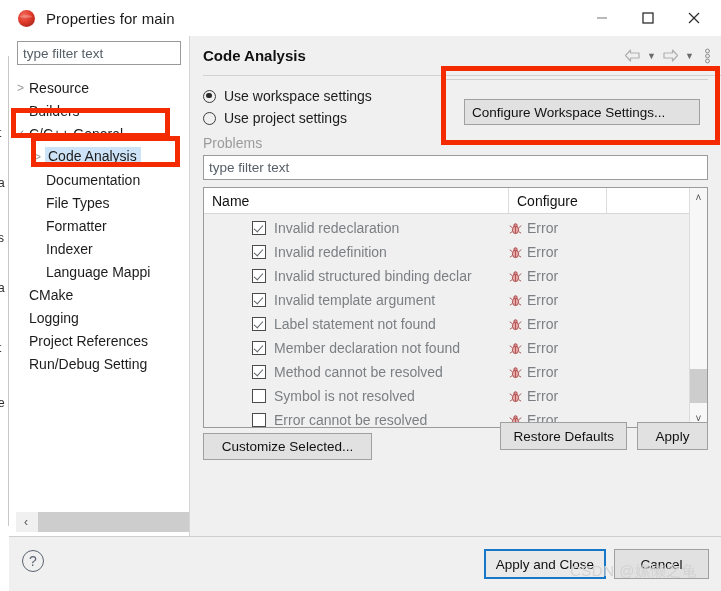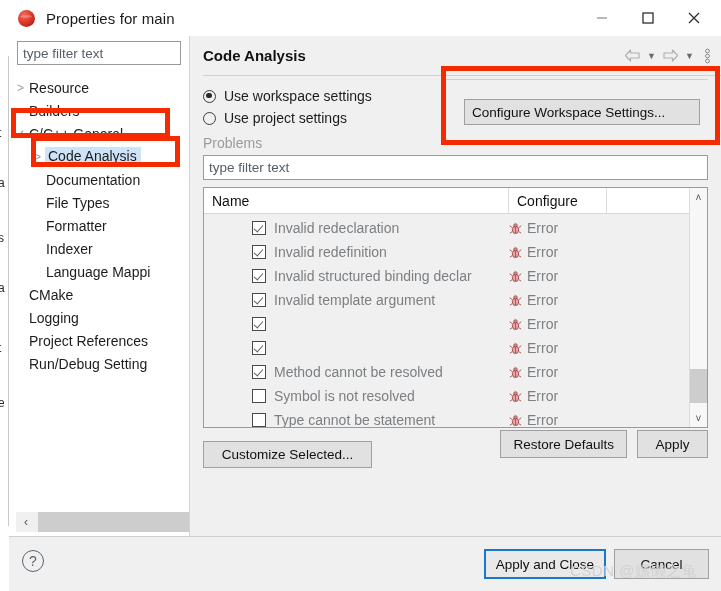--- a/index.html
+++ b/index.html
@@ -340,21 +340,21 @@
   .vs-track { flex: 1; background: #f7f7f7; position: relative; }
   .vs-thumb {
     position: absolute;
     left: 0; right: 0;
     bottom: 6px;
     height: 34px;
     background: #cdcdcd;
   }
 
   .customize-btn {
-    margin-top: 13px;
+    margin-top: 5px;
     height: 27px;
     width: 169px;
     border: 1px solid #a0a0a0;
     background: #e1e1e1;
     font-size: 13.5px; color: #111;
     font-family: "Liberation Sans", sans-serif;
     display: flex; align-items: center; justify-content: center;
   }
 
   .rd-row {
@@ -668,38 +668,40 @@
                     <line x1="3.3" y1="10.5" x2="0.9" y2="12" stroke="#a03c3c" stroke-width="0.9"></line>
                     <line x1="10.7" y1="10.5" x2="13.1" y2="12" stroke="#a03c3c" stroke-width="0.9"></line>
                   </svg>
                   <span>Error</span>
                 </div>
               </div>
 
               <div class="trow">
                 <div class="cell-name">
                   <span class="ckbox on"></span>
+                  <span>Label statement not found</span>
                 </div>
                 <div class="cell-sev">
                   <svg class="bug" viewBox="0 0 14 14">
                     <ellipse cx="7" cy="8.4" rx="3.4" ry="4.1" fill="#e8a7a7" stroke="#a03c3c" stroke-width="0.9"></ellipse>
                     <line x1="7" y1="4.6" x2="7" y2="12.4" stroke="#a03c3c" stroke-width="0.8"></line>
                     <circle cx="7" cy="3.6" r="1.8" fill="#d38a8a" stroke="#a03c3c" stroke-width="0.8"></circle>
                     <line x1="3.3" y1="6" x2="0.8" y2="4" stroke="#a03c3c" stroke-width="0.9"></line>
                     <line x1="10.7" y1="6" x2="13.2" y2="4" stroke="#a03c3c" stroke-width="0.9"></line>
                     <line x1="3.3" y1="10.5" x2="0.9" y2="12" stroke="#a03c3c" stroke-width="0.9"></line>
                     <line x1="10.7" y1="10.5" x2="13.1" y2="12" stroke="#a03c3c" stroke-width="0.9"></line>
                   </svg>
                   <span>Error</span>
                 </div>
               </div>
 
               <div class="trow">
                 <div class="cell-name">
                   <span class="ckbox on"></span>
+                  <span>Member declaration not found</span>
                 </div>
                 <div class="cell-sev">
                   <svg class="bug" viewBox="0 0 14 14">
                     <ellipse cx="7" cy="8.4" rx="3.4" ry="4.1" fill="#e8a7a7" stroke="#a03c3c" stroke-width="0.9"></ellipse>
                     <line x1="7" y1="4.6" x2="7" y2="12.4" stroke="#a03c3c" stroke-width="0.8"></line>
                     <circle cx="7" cy="3.6" r="1.8" fill="#d38a8a" stroke="#a03c3c" stroke-width="0.8"></circle>
                     <line x1="3.3" y1="6" x2="0.8" y2="4" stroke="#a03c3c" stroke-width="0.9"></line>
                     <line x1="10.7" y1="6" x2="13.2" y2="4" stroke="#a03c3c" stroke-width="0.9"></line>
                     <line x1="3.3" y1="10.5" x2="0.9" y2="12" stroke="#a03c3c" stroke-width="0.9"></line>
                     <line x1="10.7" y1="10.5" x2="13.1" y2="12" stroke="#a03c3c" stroke-width="0.9"></line>
@@ -742,21 +744,21 @@
                     <line x1="3.3" y1="10.5" x2="0.9" y2="12" stroke="#a03c3c" stroke-width="0.9"></line>
                     <line x1="10.7" y1="10.5" x2="13.1" y2="12" stroke="#a03c3c" stroke-width="0.9"></line>
                   </svg>
                   <span>Error</span>
                 </div>
               </div>
 
               <div class="trow">
                 <div class="cell-name">
                   <span class="ckbox"></span>
-                  <span>Type cannot be statement</span>
+                  <span>Error cannot be resolved</span>
                 </div>
                 <div class="cell-sev">
                   <svg class="bug" viewBox="0 0 14 14">
                     <ellipse cx="7" cy="8.4" rx="3.4" ry="4.1" fill="#e8a7a7" stroke="#a03c3c" stroke-width="0.9"></ellipse>
                     <line x1="7" y1="4.6" x2="7" y2="12.4" stroke="#a03c3c" stroke-width="0.8"></line>
                     <circle cx="7" cy="3.6" r="1.8" fill="#d38a8a" stroke="#a03c3c" stroke-width="0.8"></circle>
                     <line x1="3.3" y1="6" x2="0.8" y2="4" stroke="#a03c3c" stroke-width="0.9"></line>
                     <line x1="10.7" y1="6" x2="13.2" y2="4" stroke="#a03c3c" stroke-width="0.9"></line>
                     <line x1="3.3" y1="10.5" x2="0.9" y2="12" stroke="#a03c3c" stroke-width="0.9"></line>
                     <line x1="10.7" y1="10.5" x2="13.1" y2="12" stroke="#a03c3c" stroke-width="0.9"></line>

